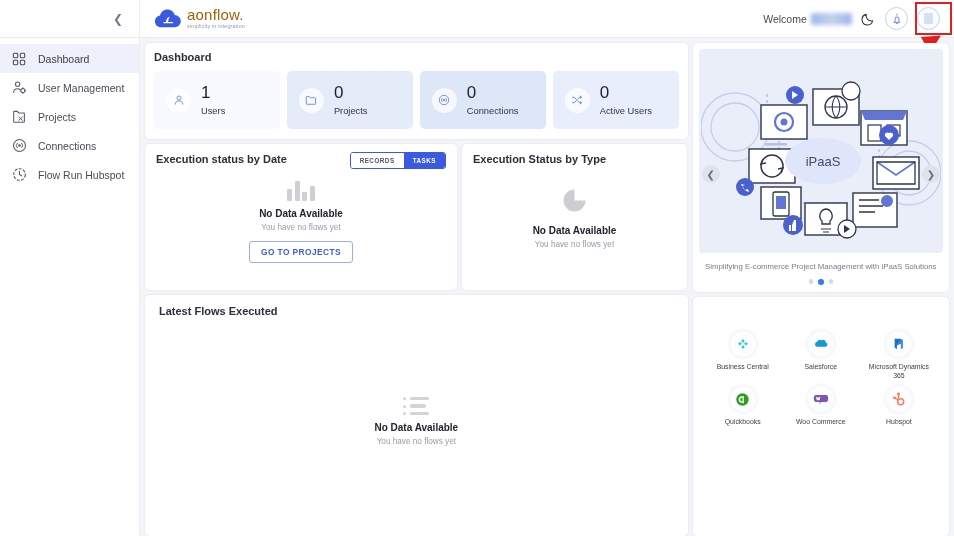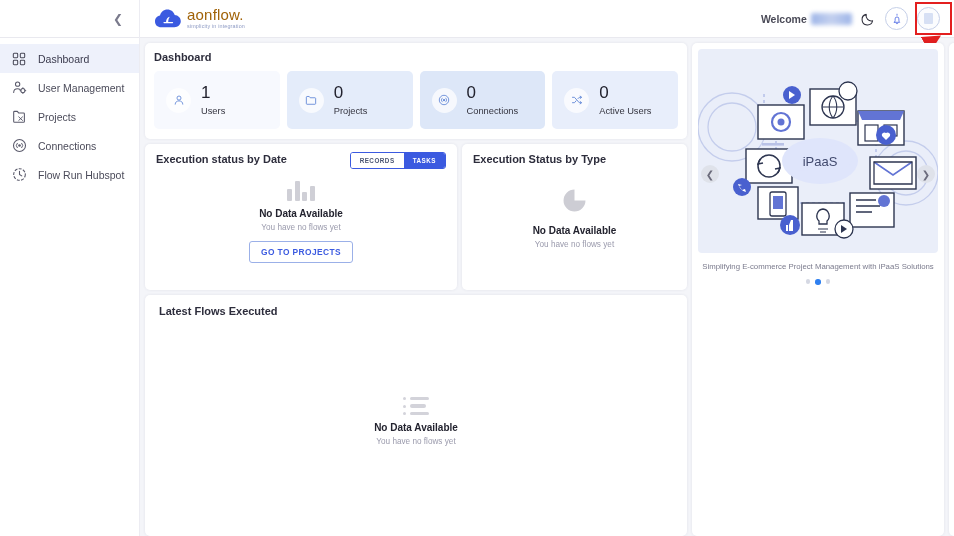--- a/index.html
+++ b/index.html
@@ -26,21 +26,21 @@
 
   .logo-wrap { display: flex; align-items: center; padding-left: 14px; gap: 5px; }
   .logo-cloud { width: 28px; height: 21px; position: relative; }
   .logo-text { display: flex; flex-direction: column; line-height: 1; }
   .logo-name { font-size: 15px; color: #a16207; letter-spacing: .2px; font-weight: 400; }
   .logo-tag { font-size: 5.4px; color: #8e9bc4; letter-spacing: .15px; margin-top: 2px; }
 
   .top-right {
     margin-left: auto; display: flex; align-items: center; gap: 9px; padding-right: 14px;
   }
-  .welcome { font-size: 10.5px; color: #4a4a57; font-weight: bold; }
+  .welcome { font-size: 10.5px; color: #4a4a57; }
   .welcome .uname {
     display: inline-block; margin-left: 4px;
     background: linear-gradient(90deg,#9fb6e8,#c3d0ef,#9fb6e8);
     color: transparent; border-radius: 2px; filter: blur(2.2px);
     font-size: 10.5px; padding: 0 2px;
   }
   .moon { width: 15px; height: 15px; color: #2b2b38; }
   .circ-btn {
     width: 23px; height: 23px; border-radius: 50%;
     border: 1px solid #c5cfe8; display: flex; align-items: center;
@@ -66,21 +66,21 @@
   .nav-item {
     height: 29px; display: flex; align-items: center; gap: 11px;
     padding-left: 11px; font-size: 10.5px; color: #4b4b5a;
   }
   .nav-item.active { background: #eef1fb; color: #3a3a4d; }
   .nav-ico { width: 16px; height: 16px; display: flex; align-items: center; justify-content: center; color: #5a5a6b; flex: none; }
 
   
   .main { position: absolute; left: 140px; top: 38px; width: 814px; height: 498px; padding: 5px 5px 0 5px; display: flex; gap: 5px; }
   .col-left { width: 546px; display: flex; flex-direction: column; gap: 5px; }
-  .col-right { width: 258px; display: flex; flex-direction: row; gap: 5px; }
+  .col-right { width: 258px; display: flex; flex-direction: column; gap: 5px; }
 
   .card { background: #fff; border-radius: 5px; box-shadow: 0 0 3px rgba(40,50,90,.09); }
 
   .panel-title { font-size: 11px; font-weight: bold; color: #2d2d3c; }
 
   
   .stats-card { padding: 8px 9px 10px 9px; }
   .stats-row { display: flex; gap: 7px; margin-top: 8px; }
   .stat {
     flex: 1; height: 58px; border-radius: 5px; display: flex; align-items: center;

